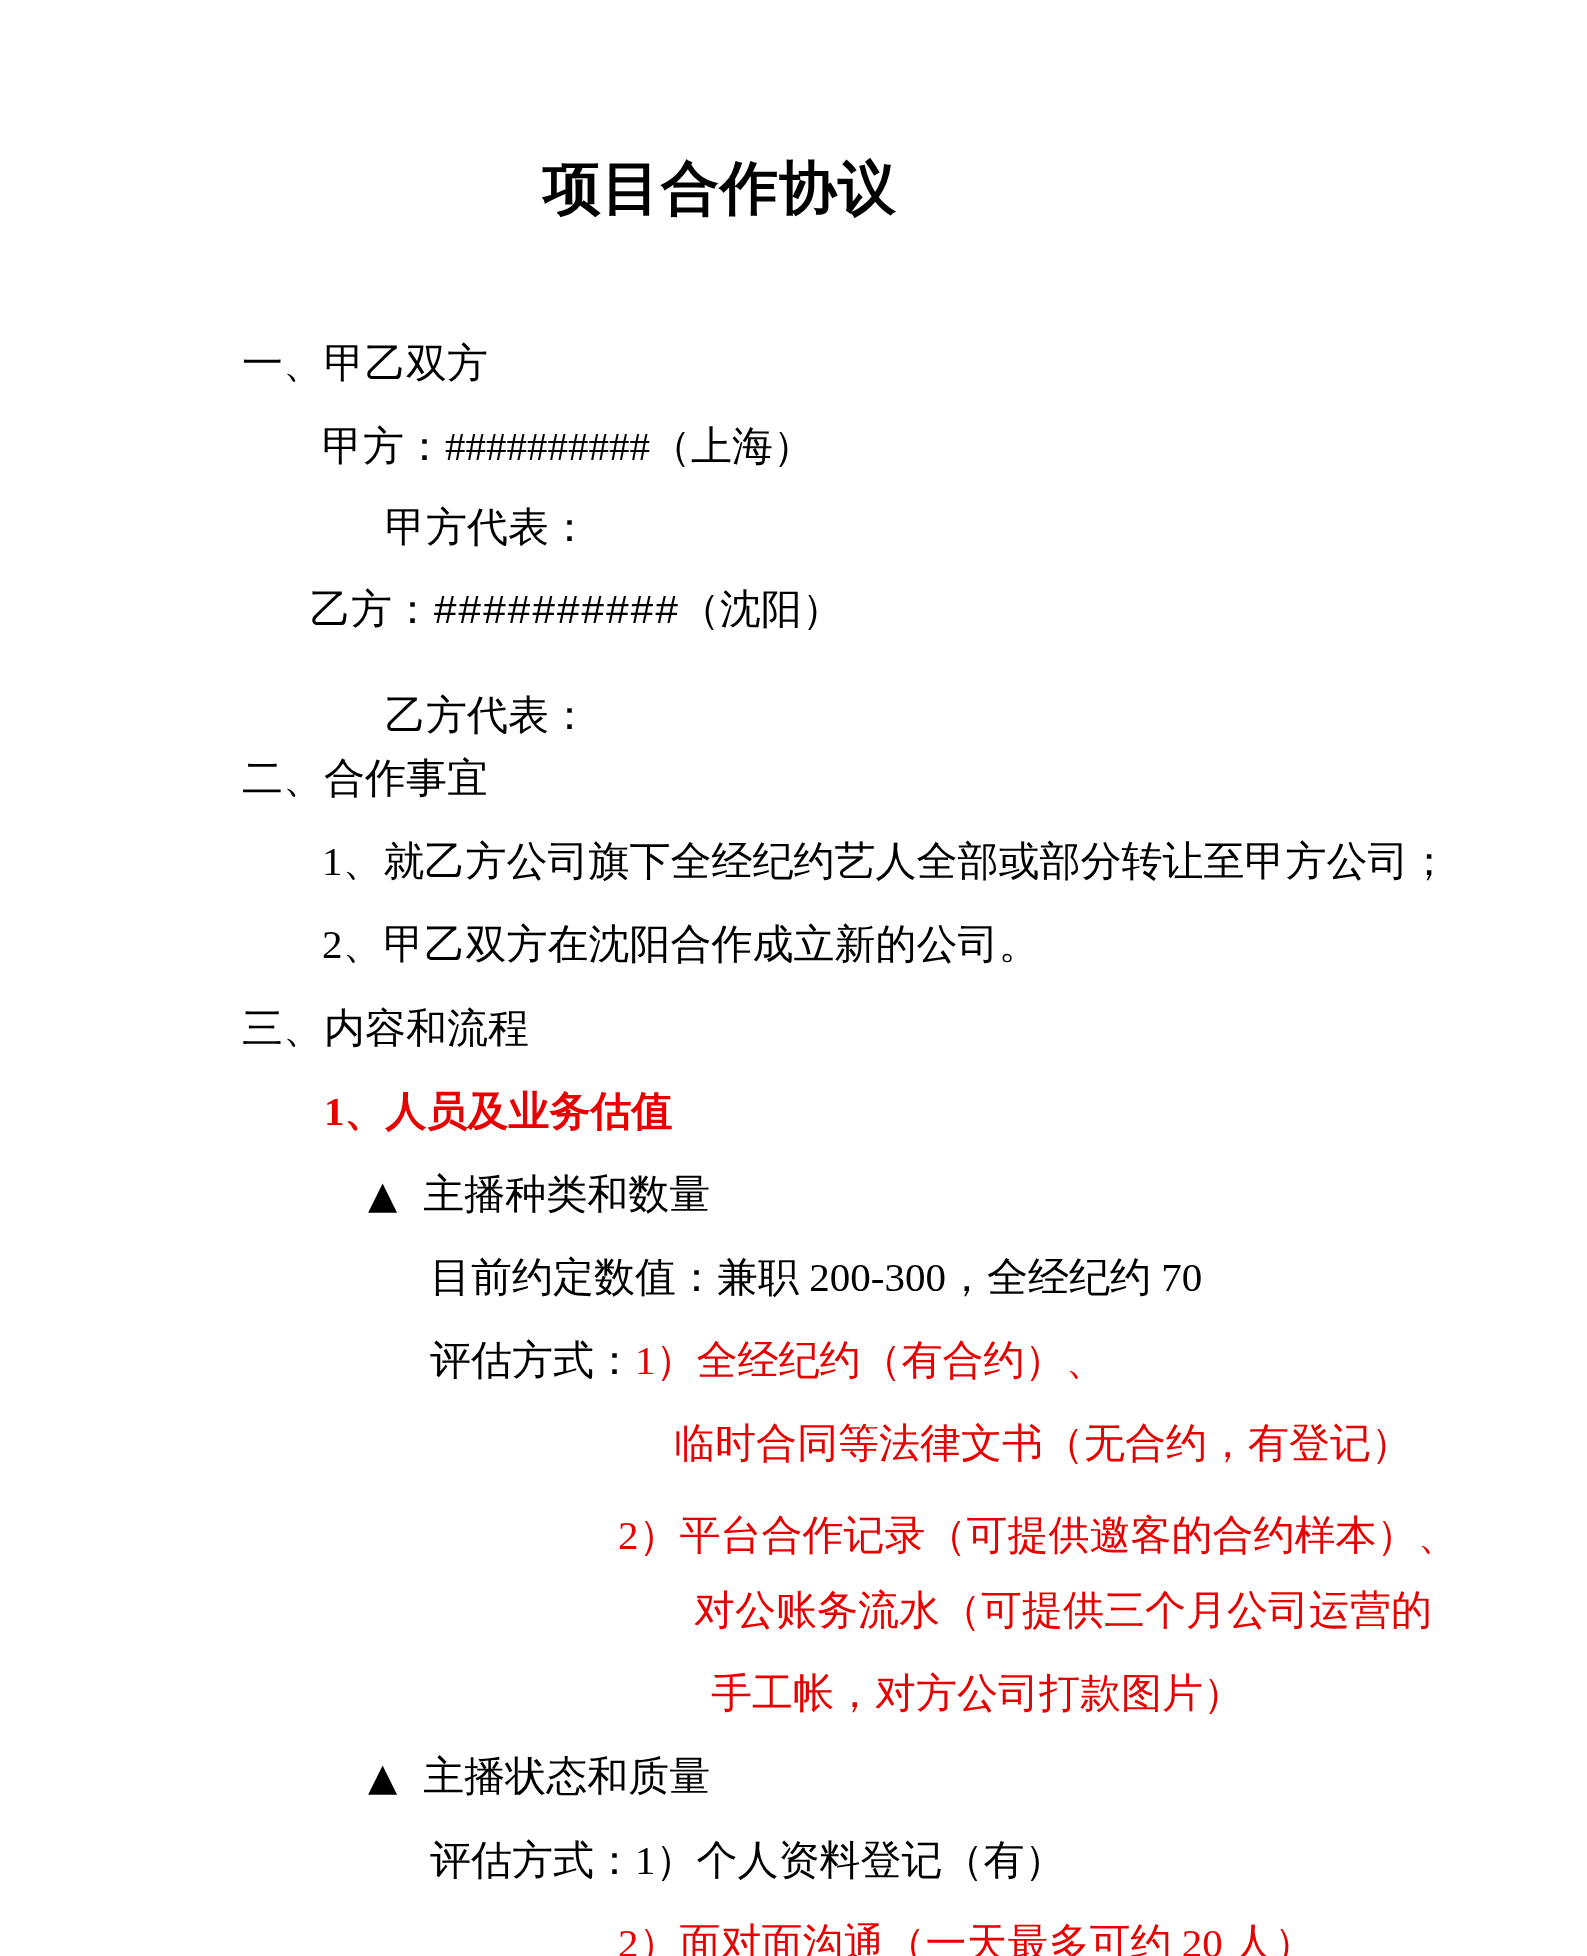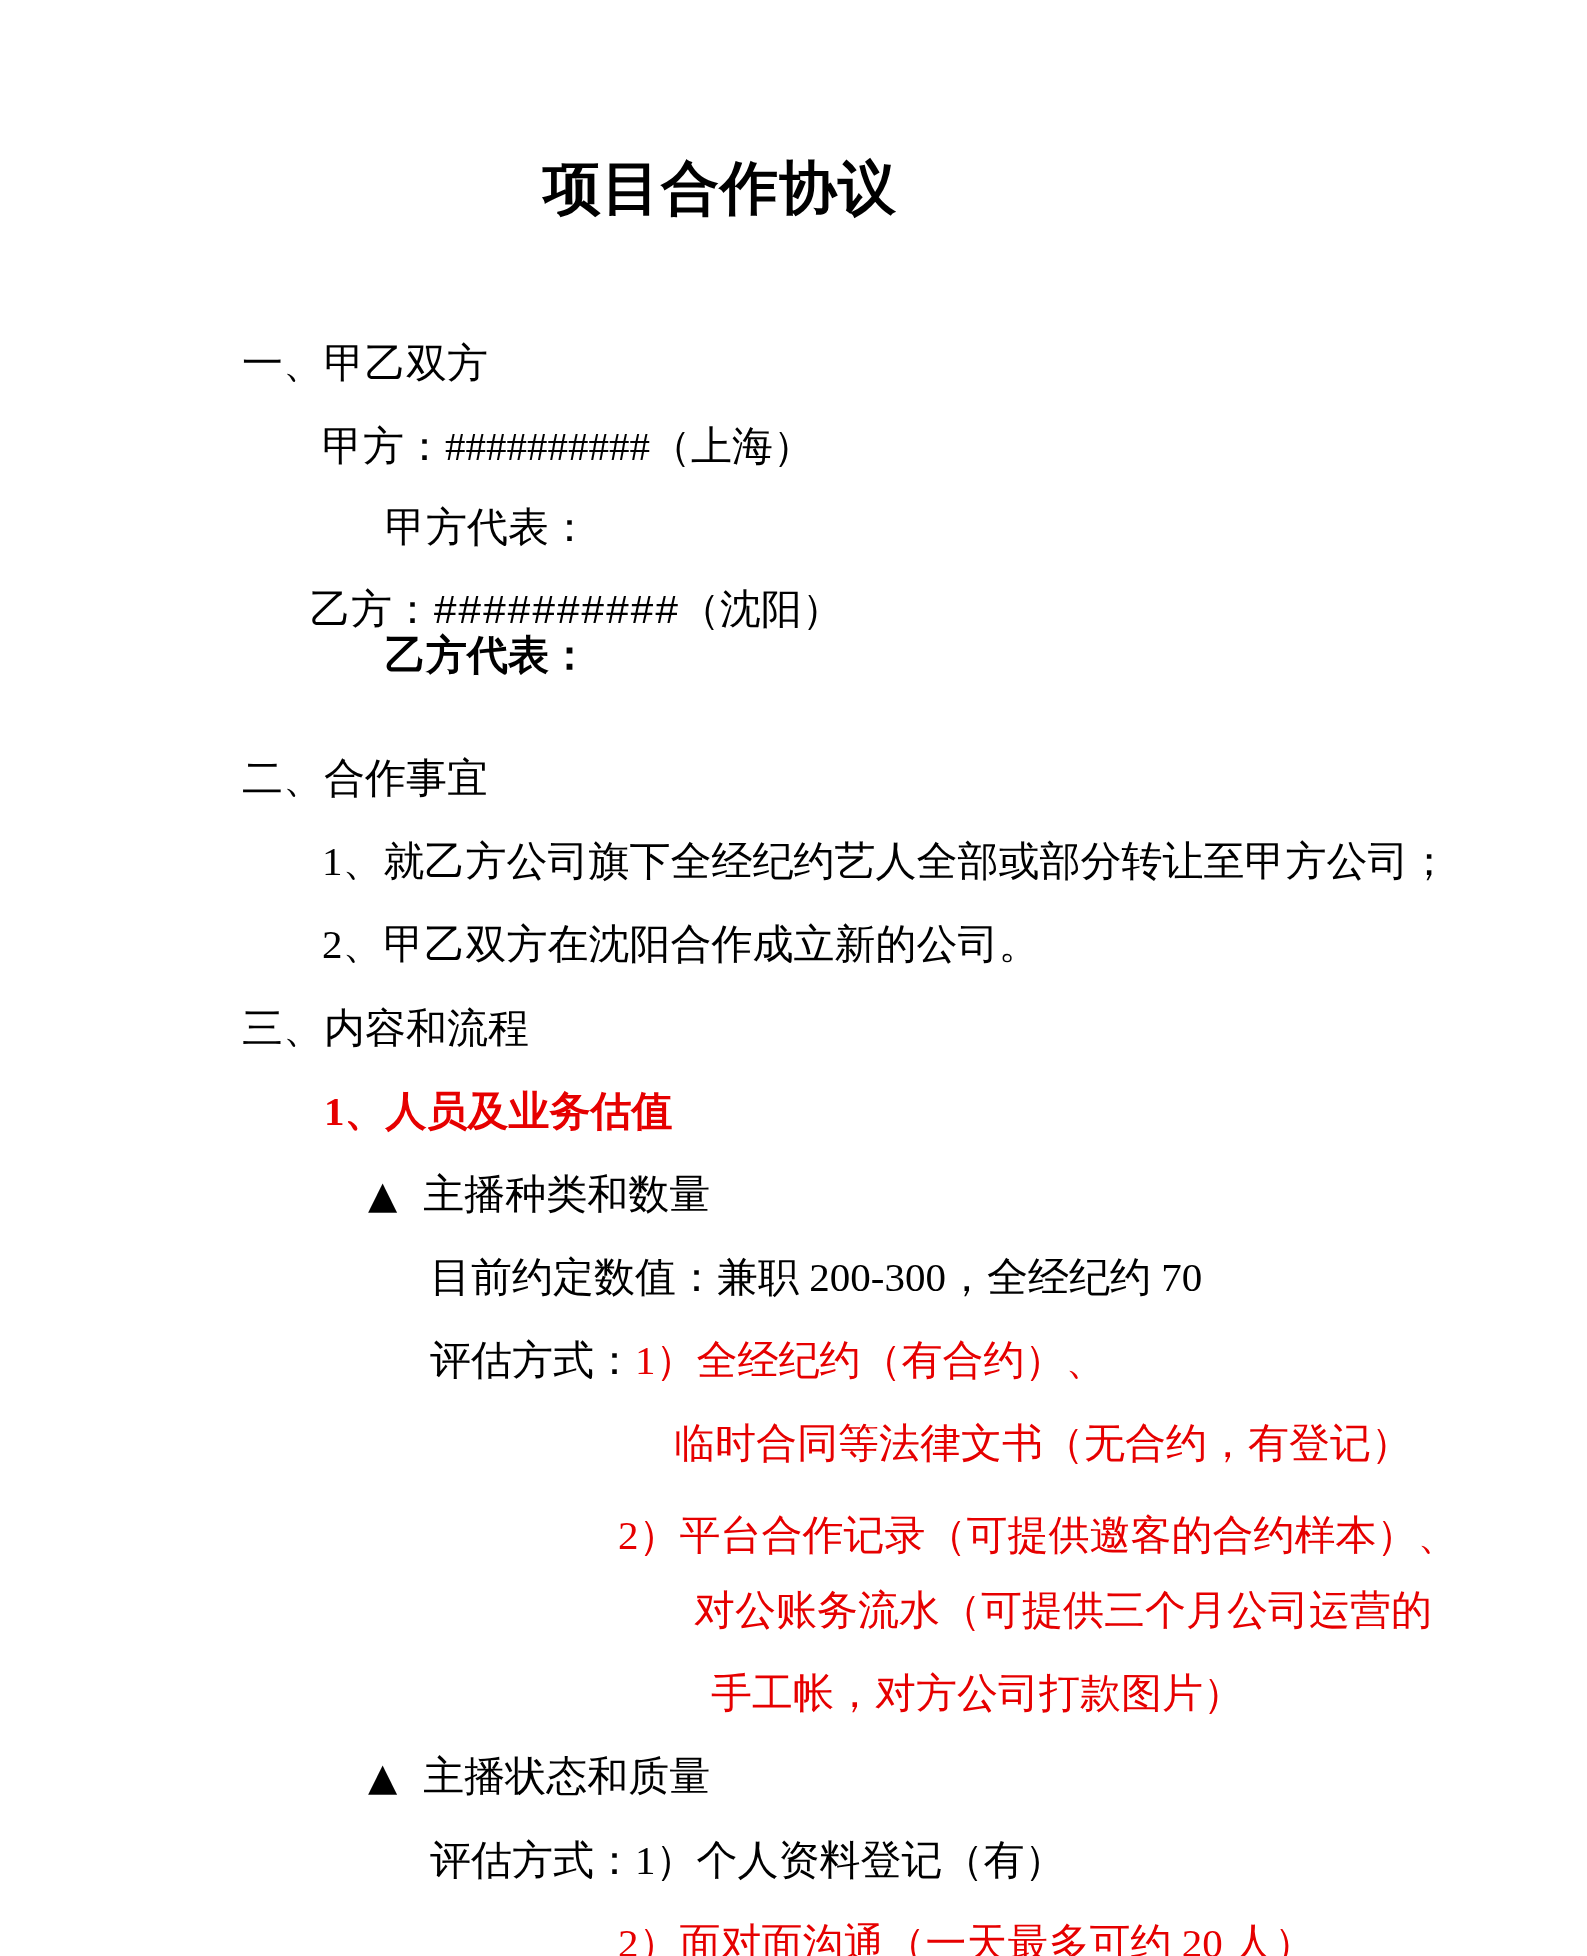--- a/index.html
+++ b/index.html
@@ -40,21 +40,21 @@
     margin-right: 26px;
     font-family: "DejaVu Sans", sans-serif;
     font-size: 38px;
     vertical-align: baseline;
   }
   
   .l-parties-heading      { top: 340px;  left: 242px; text-align: right; }
   .l-party-a              { top: 423px;  left: 322px; }
   .l-party-a-rep          { top: 480px;  left: 385px; margin-top: 24px; }
   .l-party-b              { top: 589px;  left: 310px; font-family: Liberation Mono, monospace; }
-  .l-party-b-rep          { top: 632px;  left: 385px; font-weight: bold; }
+  .l-party-b-rep          { top: 692px;  left: 385px; }
   .l-coop-heading         { top: 755px;  left: 242px; }
   .l-coop-item-1          { top: 838px;  left: 322px; }
   .l-coop-item-2          { top: 921px;  left: 322px; }
   .l-flow-heading         { top: 1005px; left: 242px; }
   .l-valuation-heading    { top: 1088px; left: 324px; }
   .l-anchor-count         { top: 1171px; left: 368px; }
   .l-current-value        { top: 1254px; left: 430px; }
   .l-eval-method          { top: 1337px; left: 430px; }
   .l-eval-1-cont          { top: 1420px; left: 674px; }
   .l-eval-2               { top: 1504px; left: 618px; margin-top: 8px; }

